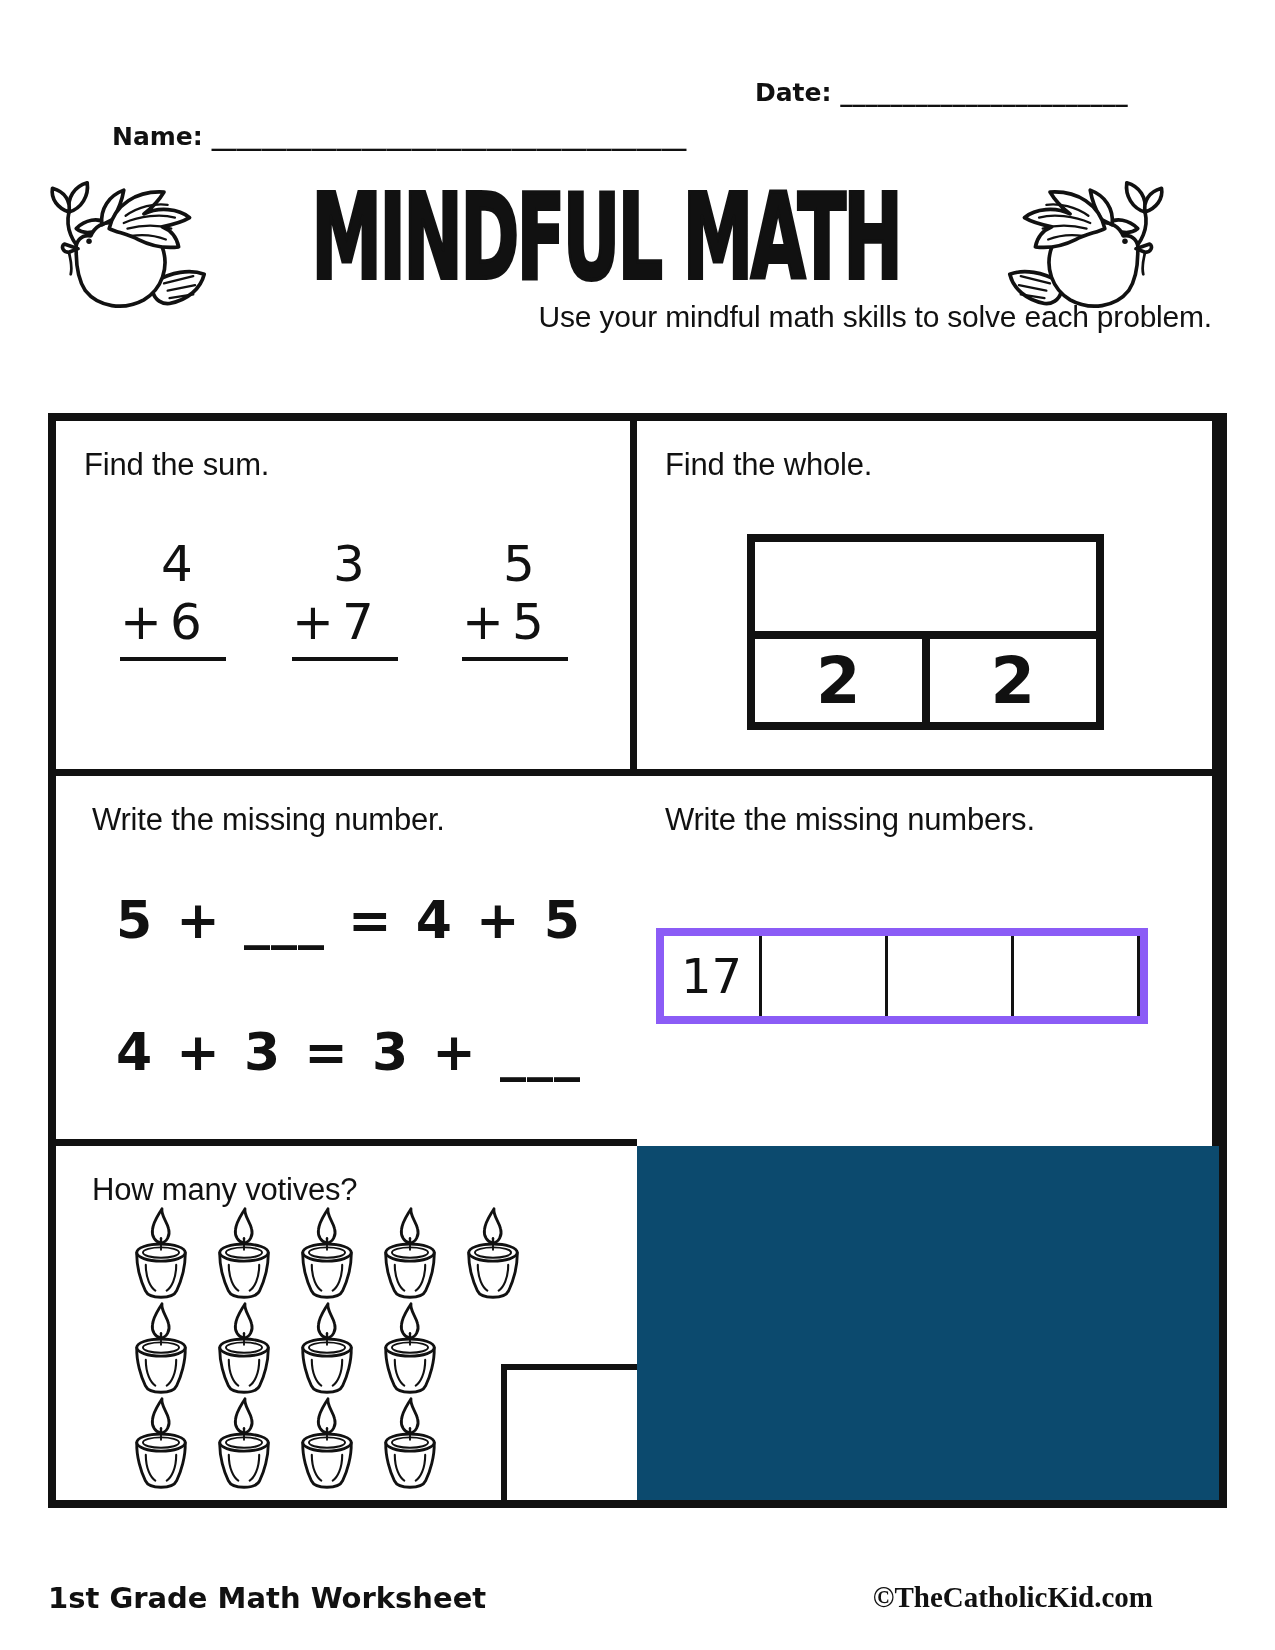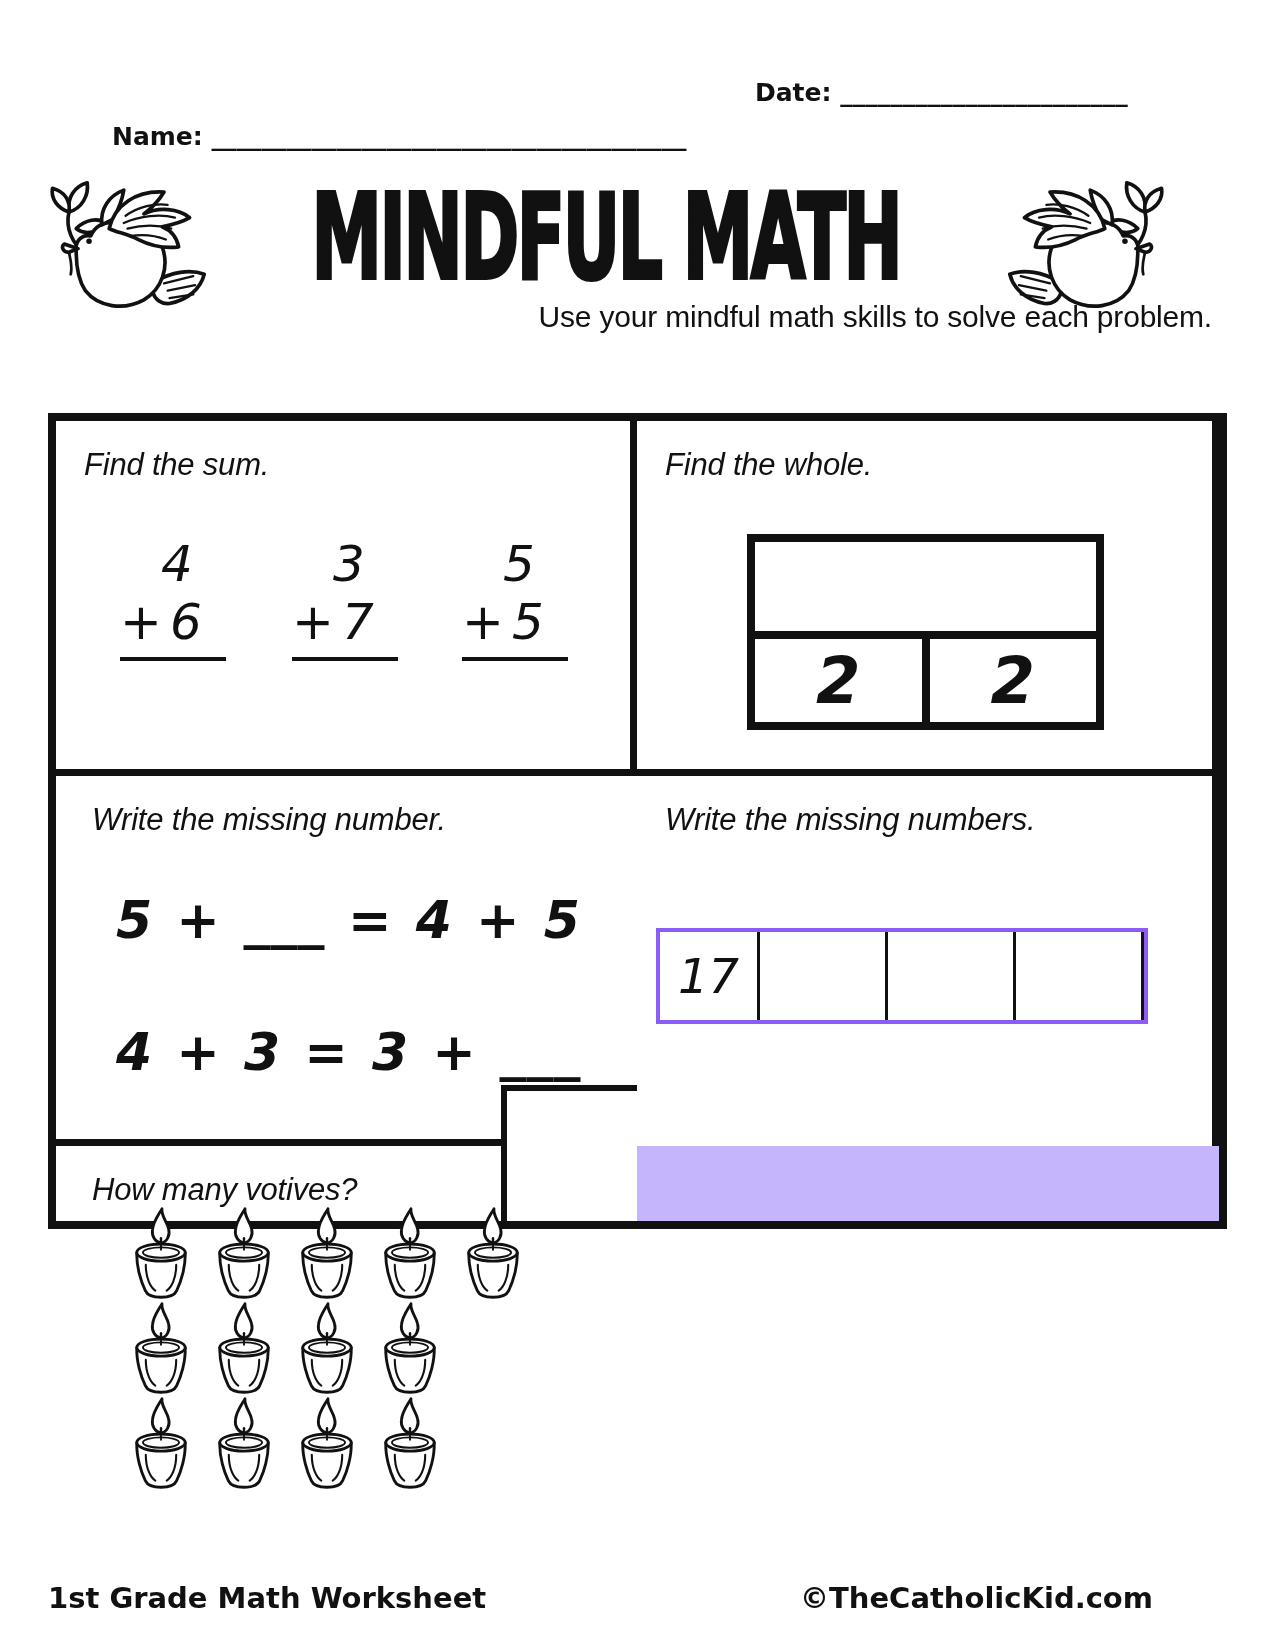--- a/index.html
+++ b/index.html
@@ -17,23 +17,23 @@
          font-family:"DejaVu Sans",sans-serif;font-weight:bold;font-size:118px;line-height:1;
          -webkit-text-stroke:4px #111;letter-spacing:-4px;transform:scaleX(.60);transform-origin:50% 50%;}
   .subtitle{position:absolute;left:0;top:300px;width:1212px;text-align:right;
             font-size:30px;letter-spacing:-.2px;}
 
   .dove{position:absolute;width:192px;height:182px;}
   .dove-left{left:36px;top:170px;}
   .dove-right{left:986px;top:170px;transform:scaleX(-1);}
 
   
-  .grid{position:absolute;left:48px;top:413px;width:1179px;height:816px;
+  .grid{position:absolute;left:48px;top:413px;width:1179px;height:1095px;
         border:8px solid #111;box-sizing:border-box;display:grid;
-        grid-template-columns:581px 1fr;grid-template-rows:355px 370px 1fr;background:#c4b5fd;font-style:italic;}
+        grid-template-columns:581px 1fr;grid-template-rows:355px 370px 1fr;background:#0c4a6e;}
   .cell{position:relative;box-sizing:border-box;background:#fff;}
   .bR{border-right:7px solid #111;} .bB{border-bottom:7px solid #111;}
 
   .prompt{position:absolute;top:26px;font-size:31px;letter-spacing:-.2px;white-space:nowrap;}
   .pL{left:28px;} .pR{left:36px;}
 
   
   .prob{position:absolute;top:118px;width:106px;font-family:"DejaVu Sans",sans-serif;}
   .prob-1{left:64px;} .prob-2{left:236px;} .prob-3{left:406px;}
   .p-top{font-size:50px;line-height:1;margin-left:40px;width:34px;text-align:center;}
@@ -57,34 +57,34 @@
   .pw-part{flex:1;display:flex;align-items:center;justify-content:center;
            font-family:"DejaVu Sans",sans-serif;font-weight:bold;font-size:64px;}
   .pw-part.first{border-right:8px solid #111;}
 
   
   .eq{position:absolute;left:60px;font-family:"DejaVu Sans",sans-serif;font-weight:bold;
       font-size:52px;line-height:1;word-spacing:4px;letter-spacing:1px;white-space:pre;text-align:right;}
   .eq-1{top:118px;} .eq-2{top:250px;}
 
   
-  .strip{position:absolute;left:19px;top:152px;width:492px;height:96px;border:4px solid #8b5cf6;
+  .strip{position:absolute;left:19px;top:152px;width:492px;height:96px;border:8px solid #8b5cf6;
          box-sizing:border-box;display:flex;gap:28px;}
   .strip-cell{flex:1;border-right:3px solid #111;display:flex;align-items:center;justify-content:center;
               font-family:"DejaVu Sans",sans-serif;font-size:48px;}
   .strip-cell.last{border-right:none;}
 
   
   .candles{position:absolute;left:76px;top:60px;display:flex;flex-direction:column;}
   .candle-row{display:flex;gap:25px;height:95px;}
   .candle{width:58px;height:95px;flex:0 0 auto;}
 
   
   .foot{position:absolute;top:1560px;font-family:"DejaVu Sans",sans-serif;font-weight:bold;font-size:29px;white-space:nowrap;margin-top:21px;}
-  .foot-left{left:48px;} .foot-right{right:122px;}
+  .foot-left{left:48px;} .foot-right{right:122px;font-family:Liberation Serif, serif;}
 
   .defs-svg{position:absolute;width:0;height:0;overflow:hidden;}
 </style>
 </head>
 <body>
 
 <svg class="defs-svg" xmlns="http://www.w3.org/2000/svg" aria-hidden="true">
   <defs></defs>
   <symbol id="sym-penny" viewBox="0 0 110 110">
     <g stroke="#111" fill="#fff" stroke-linecap="round" stroke-linejoin="round">

